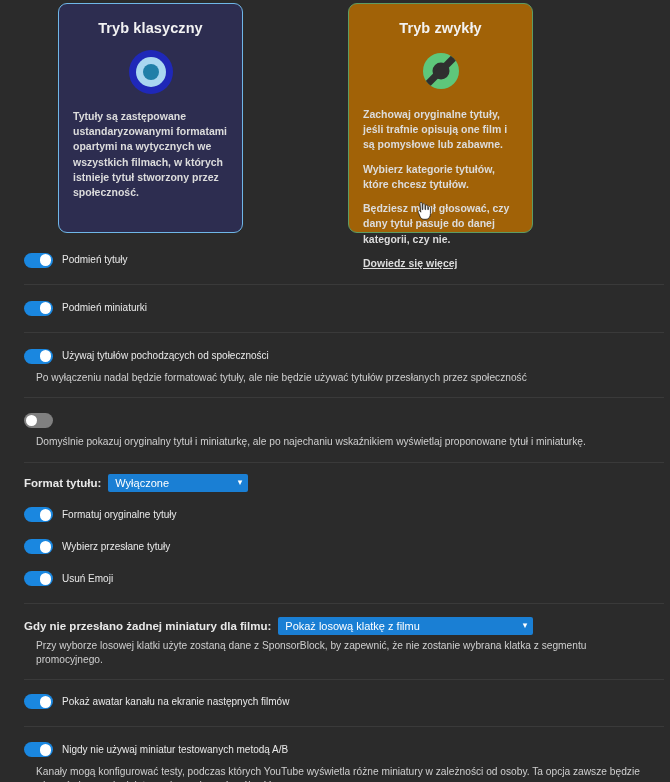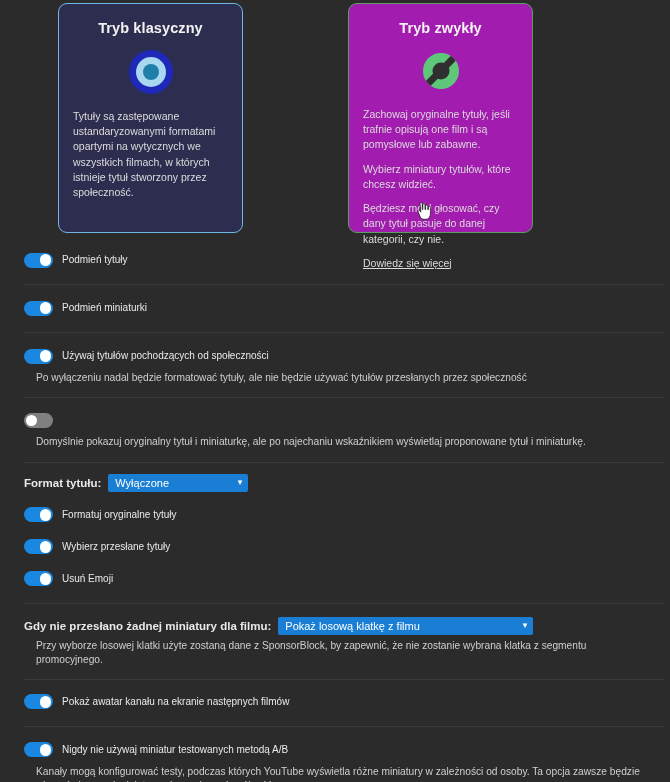--- a/index.html
+++ b/index.html
@@ -29,21 +29,21 @@
     padding: 12px 14px 10px 14px;
     display: flex;
     flex-direction: column;
     align-items: center;
   }
   .card-classic {
     background: #2d2d50;
     border: 1.5px solid #6fb7e8;
   }
   .card-casual {
-    background: #a21caf;
+    background: #a16207;
     border: 1.5px solid #5d9c64;
   }
   .card-title {
     font-size: 14.5px;
     font-weight: bold;
     color: #f2f2f2;
     margin: 4px 0 0 0;
     letter-spacing: .1px;
     text-align: center;
   }
@@ -53,20 +53,21 @@
     display: flex;
     align-items: center;
     justify-content: center;
   }
   .card-body {
     width: 100%;
     font-size: 10.5px;
     line-height: 1.45;
     color: #dcdcdc;
     text-align: left;
+    font-weight: bold;
   }
   .card-body p { margin: 0 0 9px 0; }
   .card-body p:last-child { margin-bottom: 0; }
   .learn-more {
     color: #dcdcdc;
     text-decoration: underline;
     font-size: 10.5px;
     cursor: pointer;
   }
   .cursor-pointer-img {
@@ -197,21 +198,21 @@
           </defs>
           <circle cx="22" cy="22" r="18" fill="#5ec77a"></circle>
           <circle cx="22" cy="22" r="8.5" fill="#2f2f2f"></circle>
           <g clip-path="url(#cc)">
             <rect x="-6" y="18.2" width="60" height="7" fill="#2f2f2f" transform="rotate(-45 22 22)"></rect>
           </g>
         </svg>
       </div>
       <div class="card-body">
         <p>Zachowaj oryginalne tytuły, jeśli trafnie opisują one film i są pomysłowe lub zabawne.</p>
-        <p>Wybierz miniatury tytułów, które chcesz widzieć.</p>
+        <p>Wybierz kategorie tytułów, które chcesz tytułów.</p>
         <p>Będziesz mógł głosować, czy dany tytuł pasuje do danej kategorii, czy nie.</p>
         <p><a class="learn-more" href="#">Dowiedz się więcej</a></p>
       </div>
     </div>
   </div>
 
   <svg class="cursor-pointer-img" viewBox="0 0 14 18">
     <path d="M3 1.6c0-.7.5-1.2 1.1-1.2s1.1.5 1.1 1.2v6h.6V2.8c0-.7.5-1.2 1.1-1.2s1.1.5 1.1 1.2v4.8h.6V4.1c0-.6.5-1.1 1.1-1.1s1.1.5 1.1 1.1v3.5h.6v-2c0-.6.5-1.1 1-1.1s1 .5 1 1.1v6.1c0 3-1.6 5.6-4.3 5.6H6.9c-1.9 0-3-1.1-3.8-2.7L1.3 10.4c-.4-.7-.1-1.4.5-1.7.5-.3 1.1-.1 1.4.4l.6 1.1z" fill="#ffffff" stroke="#1a1a1a" stroke-width=".8"></path>
   </svg>
 

